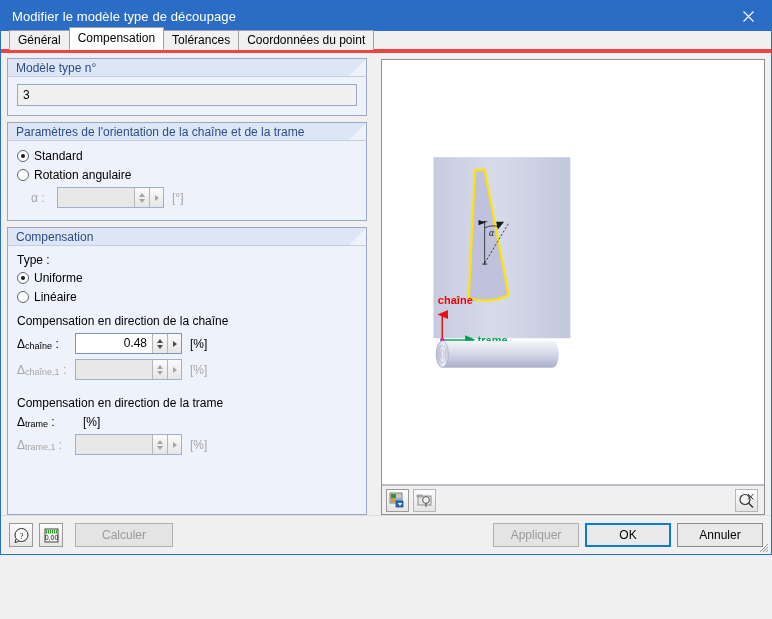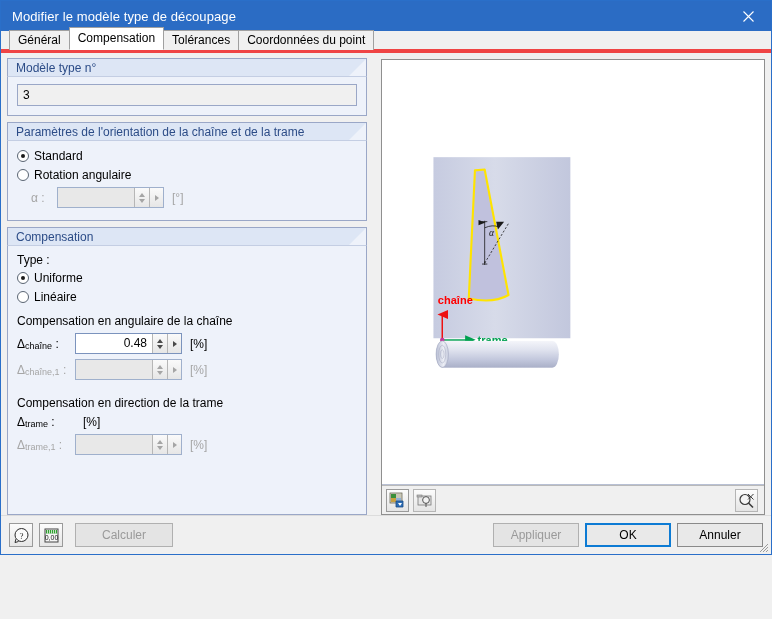--- a/index.html
+++ b/index.html
@@ -344,21 +344,21 @@
 
           <div class="radio-row">
             <span class="radio checked"></span>
             <span class="radio-label">Uniforme</span>
           </div>
           <div class="radio-row">
             <span class="radio"></span>
             <span class="radio-label">Linéaire</span>
           </div>
 
-          <div class="sect-title">Compensation en angulaire de la chaîne</div>
+          <div class="sect-title">Compensation en direction de la chaîne</div>
 
           <div class="row" style="margin-bottom:5px;">
             <span class="lbl" style="width:58px;"><span>Δ</span><span class="sub">chaîne</span><span> :</span></span>
             <span class="spin">
               <span class="spin-val">0.48</span>
               <span class="spin-arrows">
                 <span class="up"></span>
                 <span class="dn"></span>
               </span>
               <span class="spin-more">

